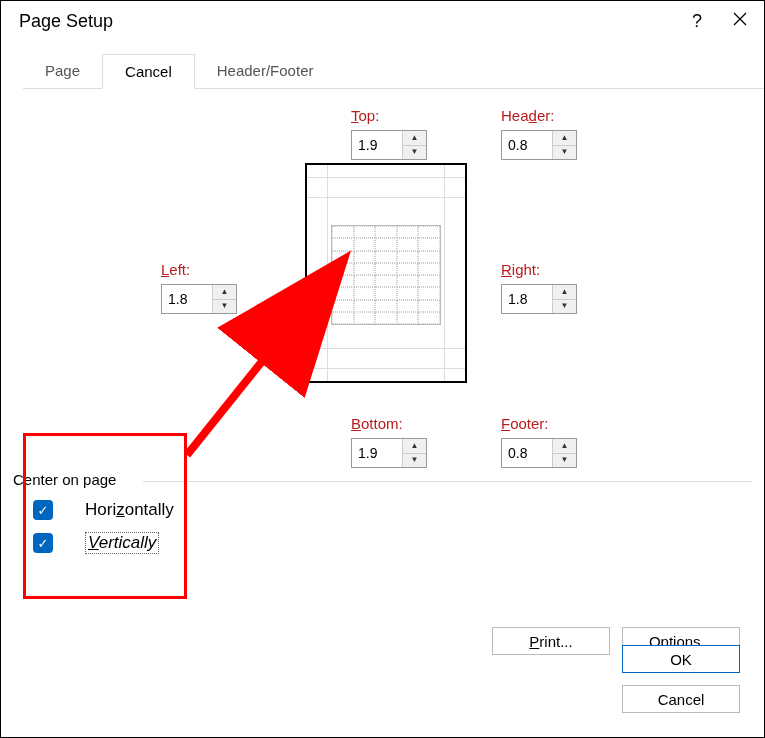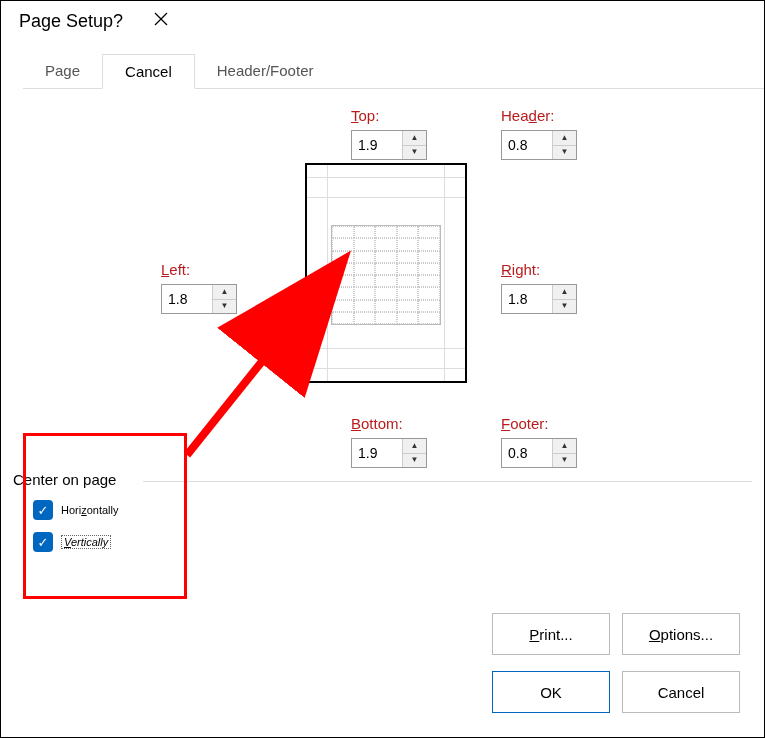--- a/index.html
+++ b/index.html
@@ -10,20 +10,21 @@
     font-size: 14px;
     background: #fff;
     width: 765px;
     height: 738px;
     position: relative;
     border: 1px solid #000;
   }
   .titlebar {
     display: flex;
     align-items: center;
+    justify-content: space-between;
     padding: 10px 16px 6px 18px;
   }
   .titlebar-left { font-size: 18px; color: #000; }
   .titlebar-right { display: flex; gap: 30px; align-items: center; }
   .help-icon, .close-icon { font-size: 18px; color: #000; cursor: default; }
   .close-icon svg { width: 16px; height: 16px; stroke: #000; stroke-width: 1.2; }
   
   .tabs {
     display: flex;
     margin: 16px 0 0 22px;
@@ -142,34 +143,34 @@
   }
   .center-title { font-size: 15px; color: #000; }
   .check-row { display: flex; align-items: center; margin-top: 12px; margin-left: 20px; gap: 8px; }
   .check {
     width: 20px; height: 20px;
     background: #0067c0;
     border-radius: 4px;
     display: flex; align-items: center; justify-content: center;
     color: #fff; font-size: 13px;
   }
-  .check-label { font-size: 11px; }
+  .check-label { font-size: 17px; margin-left: 24px; }
   .dotted-focus { border: 1px dotted #666; padding: 0 2px; font-style: italic; }
   
   .button-row {
     position: absolute;
     right: 24px;
     display: flex;
     gap: 12px;
   }
   .button-row.top { bottom: 82px; }
-  .button-row.bottom { bottom: 24px; }
+  .button-row.bottom { bottom: 24px; flex-direction: column; }
   .btn {
     min-width: 118px;
-    height: 42px;
+    height: 28px;
     border: 1px solid #bbb;
     background: #fff;
     font-size: 15px;
     font-family: inherit;
     cursor: pointer;
     padding: 0 14px;
   }
   .btn.primary { border: 1.5px solid #0067c0; }
   
   .annotation-box {

